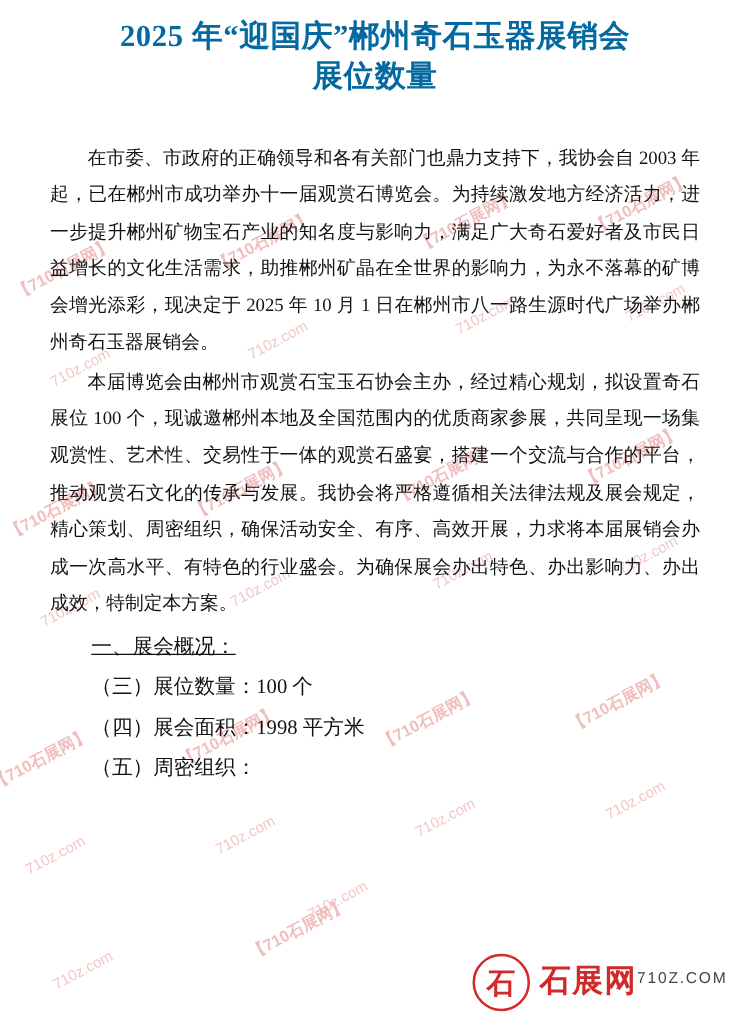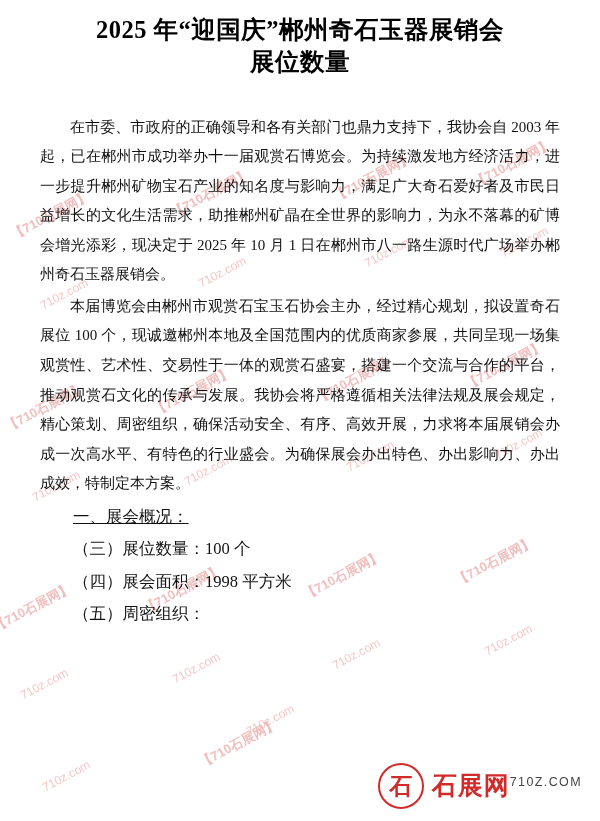--- a/index.html
+++ b/index.html
@@ -22,21 +22,21 @@
     box-sizing: border-box;
     padding: 14px 40px 0 40px;
     overflow: hidden;
   }
   .doc-title {
     text-align: center;
     font-size: 24.5px;
     font-weight: bold;
     line-height: 1.32;
     letter-spacing: 0.5px;
-    color: #000000;
+    color: #0369a1;
     margin: 0;
     position: relative;
     z-index: 3;
   }
   .doc-title .line2 {
     display: block;
   }
   .body-text {
     position: relative;
     z-index: 3;

